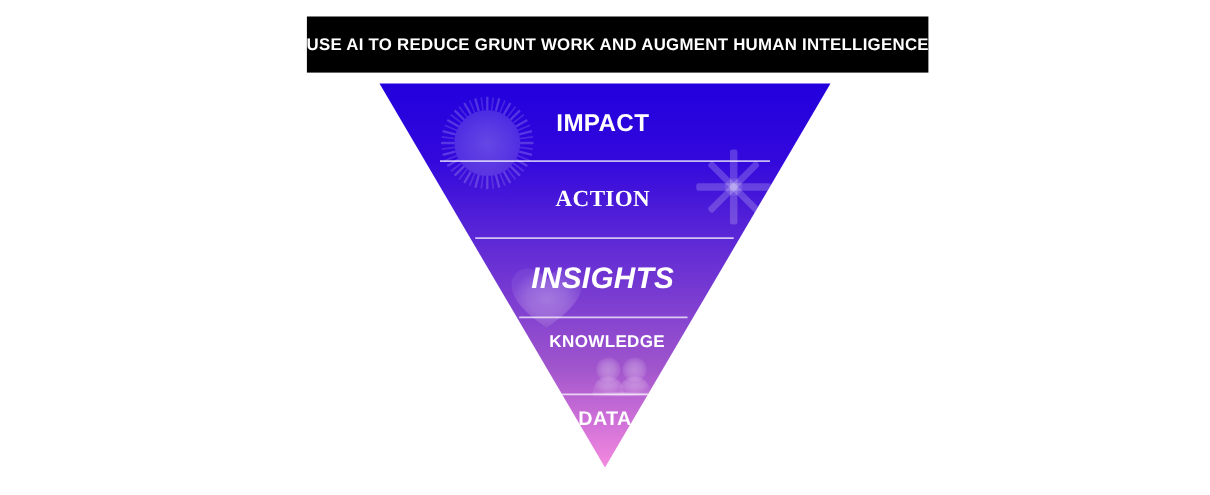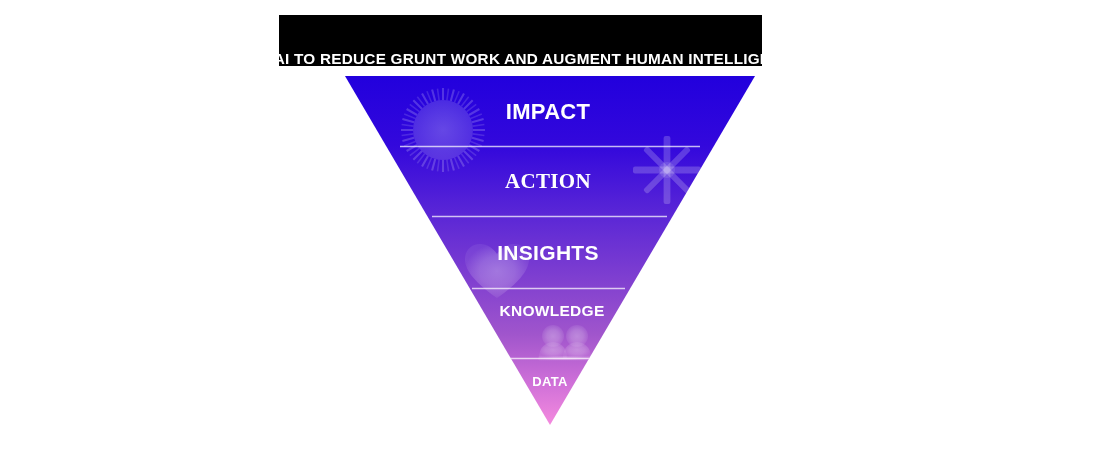--- a/index.html
+++ b/index.html
@@ -21,25 +21,25 @@
     width: 1100px;
     height: 450px;
     background: #ffffff;
   }
 
   
   #title-banner {
     position: absolute;
     left: 279px;
     top: 15px;
-    width: 483px;
+    width: 565px;
     height: 51px;
     background: #000000;
     display: flex;
-    align-items: flex-end;
+    align-items: center;
     justify-content: center;
     box-sizing: border-box;
   }
   #title-text {
     color: #ffffff;
     font-family: "Liberation Sans", sans-serif;
     font-size: 15.3px;
     font-weight: bold;
     letter-spacing: 0.25px;
     line-height: 1;
@@ -69,23 +69,23 @@
     font-family: "Liberation Sans", sans-serif;
     font-weight: bold;
     white-space: nowrap;
     transform: translate(-50%, -50%);
     text-align: center;
     letter-spacing: 0.3px;
     pointer-events: none;
   }
   #label-impact    { left: 548px; top: 112px; font-size: 22px; }
   #label-action    { left: 548px; top: 181px; font-size: 21px; font-family: Liberation Serif, serif; }
-  #label-insights  { left: 548px; top: 253px; font-size: 21px; }
+  #label-insights  { left: 548px; top: 253px; font-size: 27px; font-style: italic; }
   #label-knowledge { left: 552px; top: 311px; font-size: 15.5px; }
-  #label-data      { left: 550px; top: 381px; font-size: 13px; }
+  #label-data      { left: 550px; top: 381px; font-size: 18px; }
 </style>
 </head>
 <body>
 
 <div id="canvas">
 
   <div id="title-banner">
     <div id="title-text">USE AI TO REDUCE GRUNT WORK AND AUGMENT HUMAN INTELLIGENCE</div>
   </div>
 

